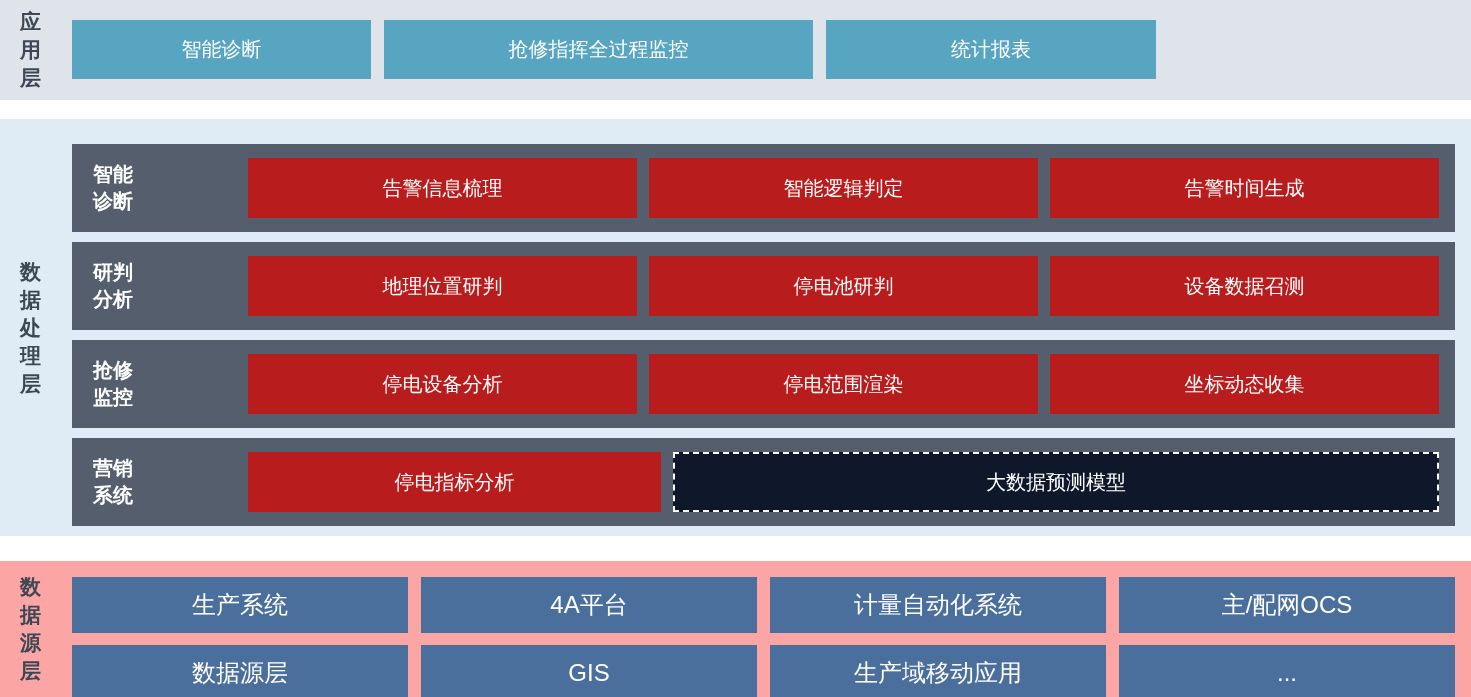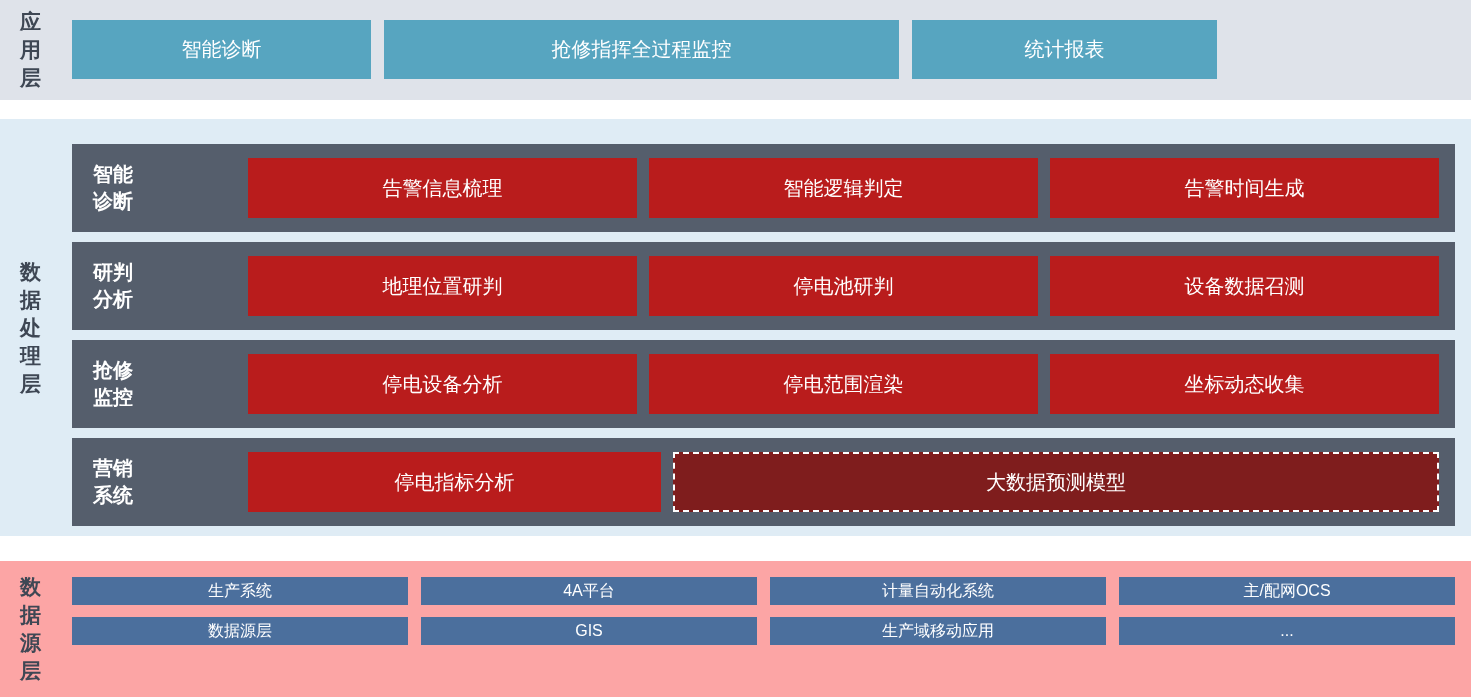--- a/index.html
+++ b/index.html
@@ -40,44 +40,44 @@
     position:absolute; left:21px; top:50%; transform:translateY(-50%);
     width:42px; font-size:20px; font-weight:bold; color:#ffffff;
     line-height:27px; word-break:break-all;
   }
   .pbtn {
     flex:1 1 0; height:60px; background:#b91c1c; color:#ffffff; font-size:20px;
     display:flex; align-items:center; justify-content:center;
   }
   .pbtn.fixed { flex:0 0 413px; }
   .pbtn.dashed {
-    background:#7f1d1d; border:2px dashed #ffffff; box-sizing:border-box;
+    background:#0f172a; border:2px dashed #ffffff; box-sizing:border-box;
   }
 
   
   #source-buttons {
     position:absolute; left:72px; top:16px;
     display:grid; grid-template-columns:repeat(4, 336px); gap:12px 13px;
   }
   .sbtn {
-    height:28px; background:#4b6f9d; color:#ffffff; font-size:16px;
+    height:56px; background:#4b6f9d; color:#ffffff; font-size:24px;
     display:flex; align-items:center; justify-content:center;
   }
 </style>
 </head>
 <body>
 
 <div class="layer" id="app-layer">
   <div class="vlabel">
     <div>应用层</div>
   </div>
   <div id="app-buttons">
     <div class="app-btn" style="width:299px">智能诊断</div>
-    <div class="app-btn" style="width:515px">抢修指挥全过程监控</div>
-    <div class="app-btn" style="width:305px">统计报表</div>
+    <div class="app-btn" style="width:429px">抢修指挥全过程监控</div>
+    <div class="app-btn" style="width:330px">统计报表</div>
   </div>
 </div>
 
 <div class="layer" id="process-layer">
   <div class="vlabel">
     <div>数据处理层</div>
   </div>
   <div id="process-rows">
 
     <div class="prow">

